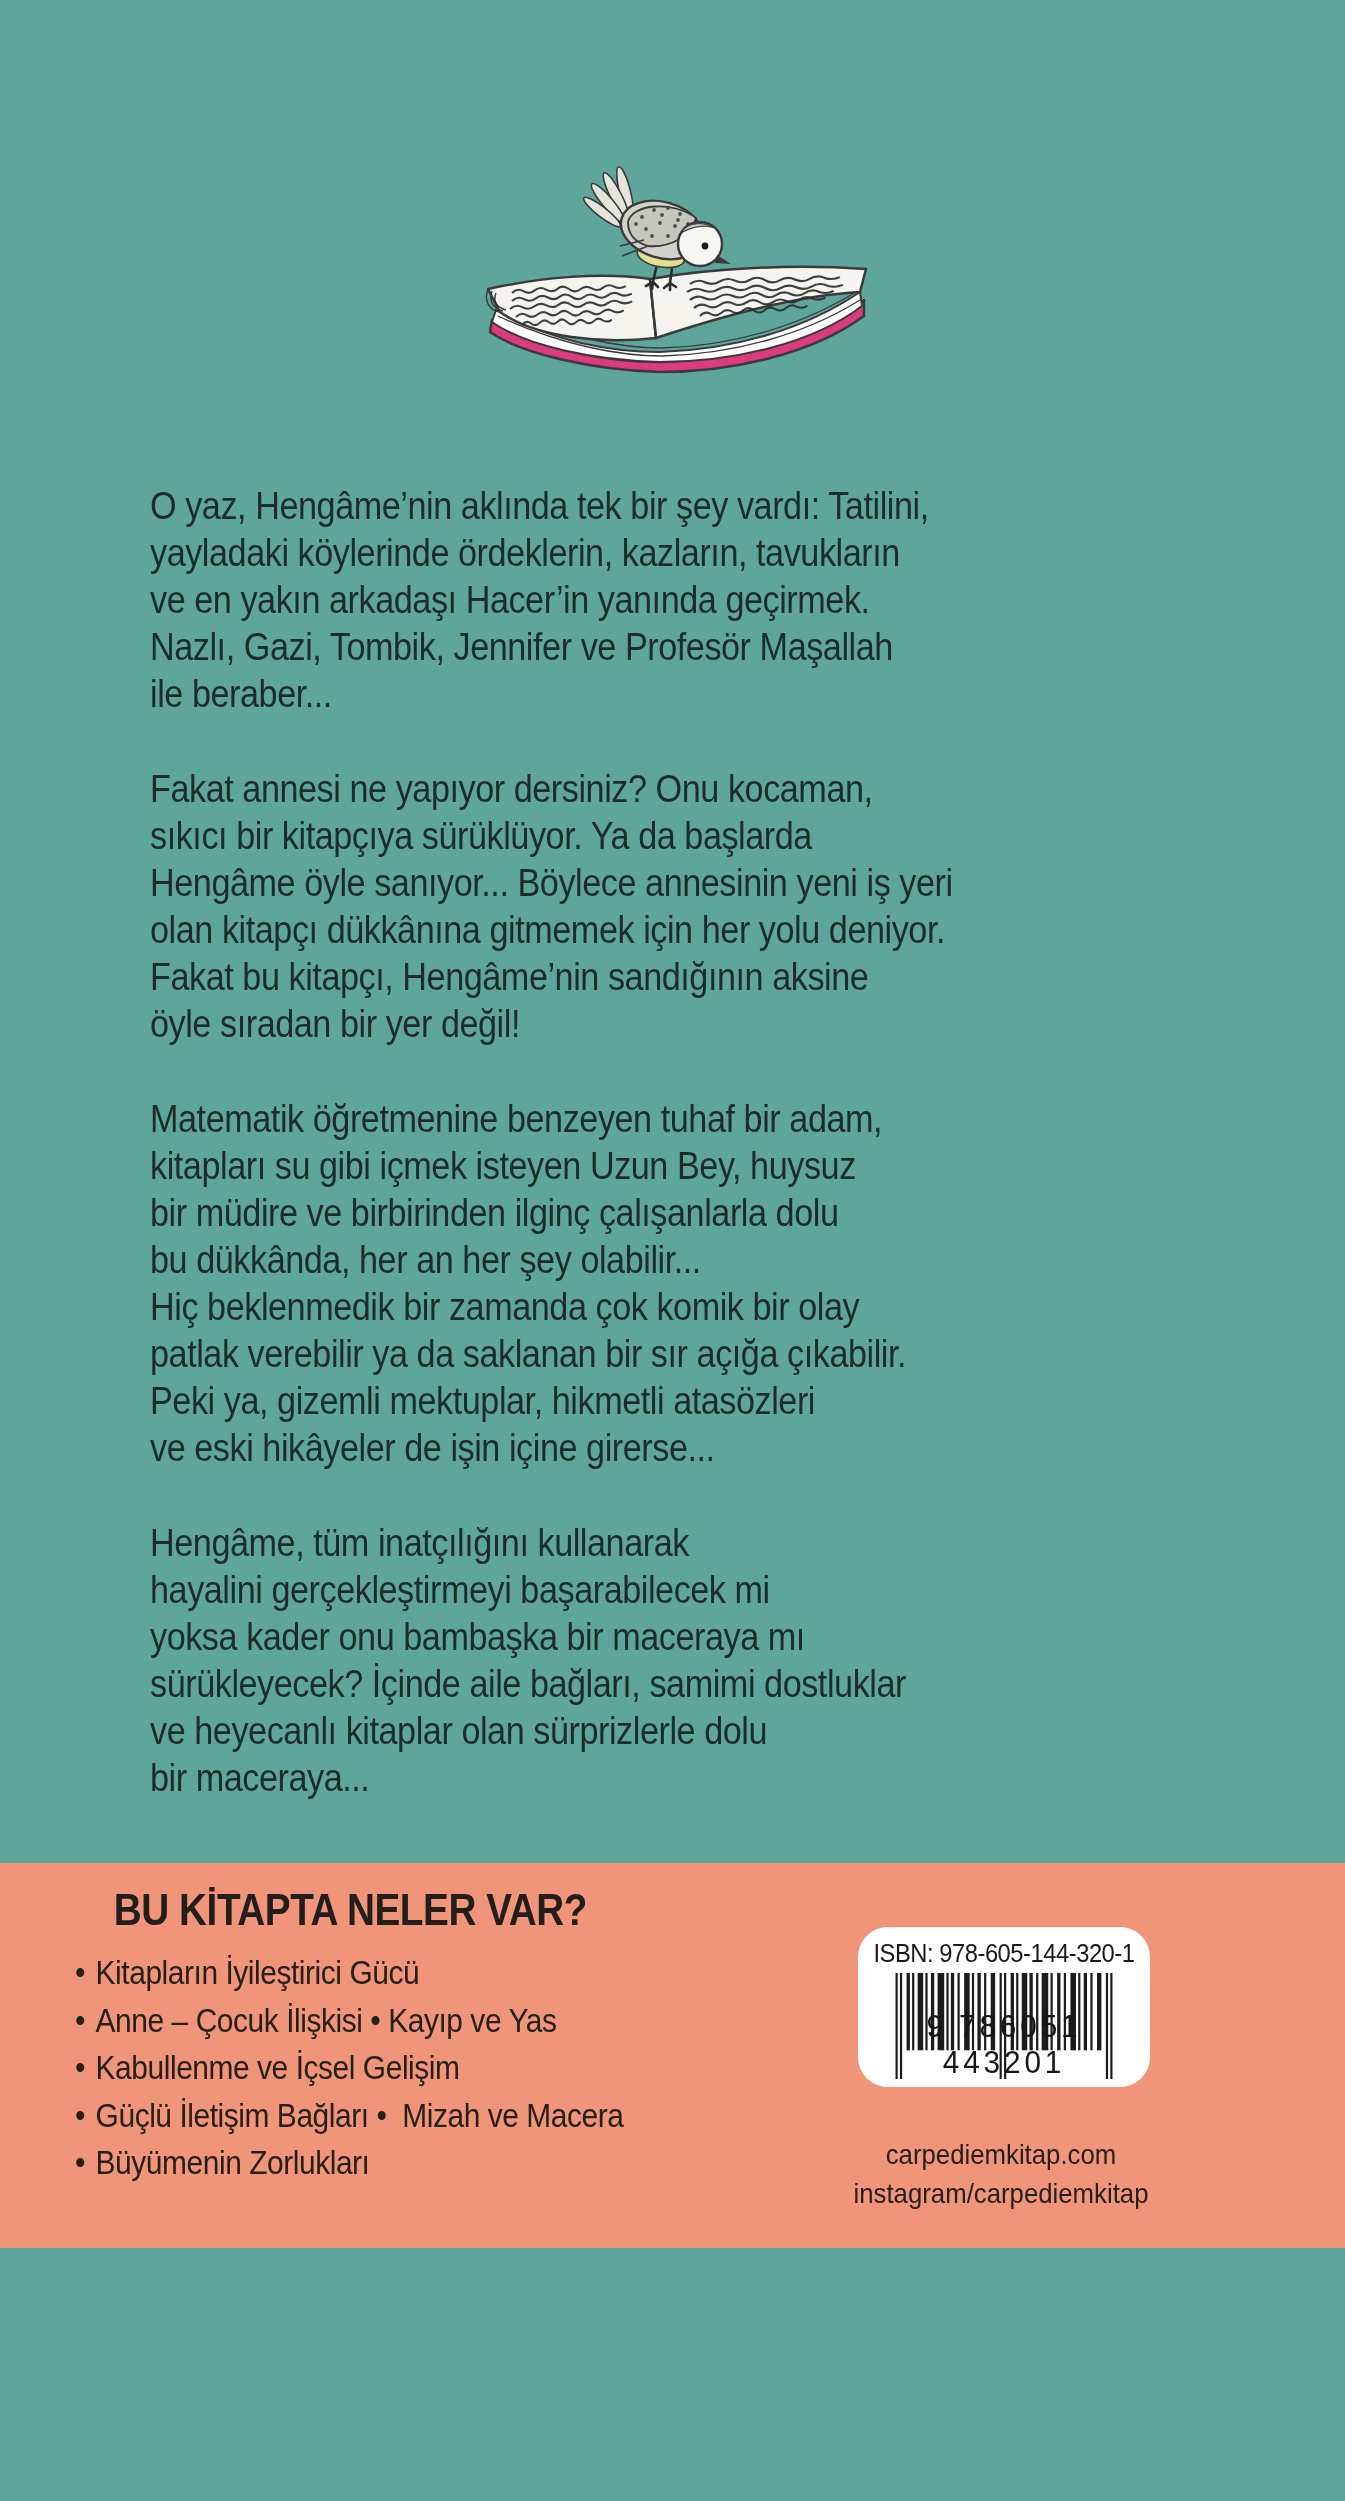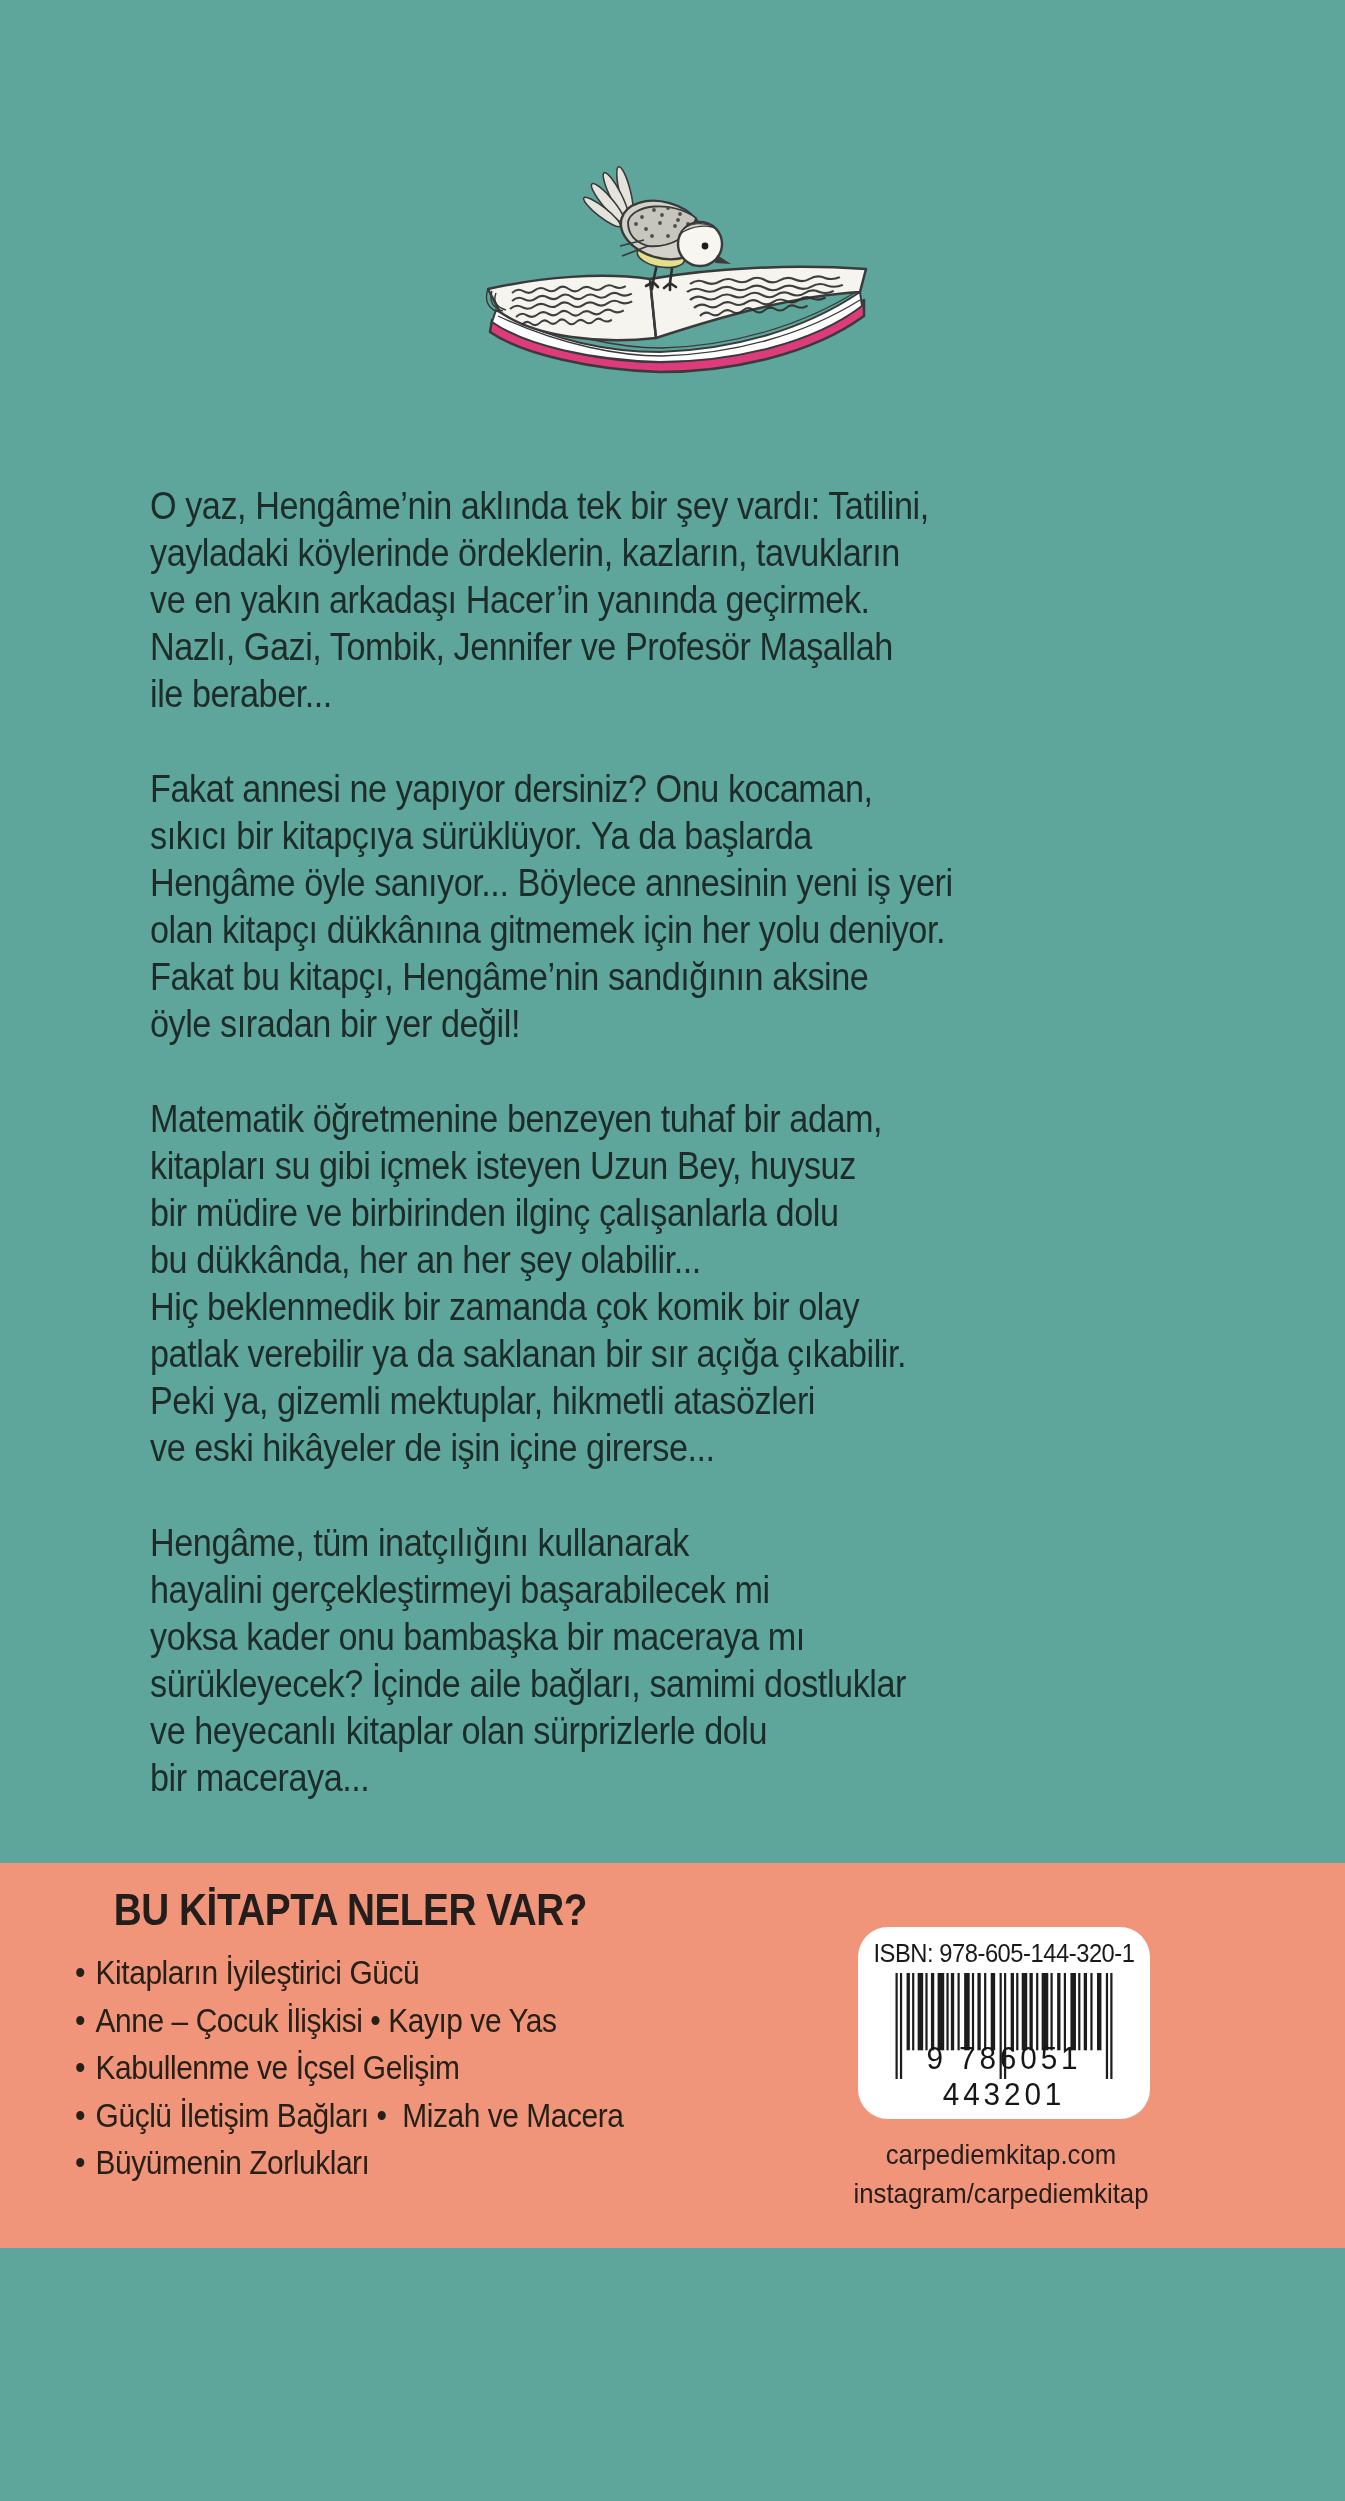--- a/index.html
+++ b/index.html
@@ -33,21 +33,21 @@
     font-size:44px;font-weight:bold;letter-spacing:-0.5px;color:#231d1b;
   }
   .topic-list{list-style:none;margin:0;padding:0;}
   .topic-list li{
     font-size:34px;line-height:47.5px;letter-spacing:-0.5px;
     white-space:pre-wrap;font-weight:500;color:#262019;
   }
   .topic-list .marker{display:inline-block;margin-right:12px;}
   
   .barcode-box{
-    position:absolute;left:858px;top:64px;width:292px;height:192px;
+    position:absolute;left:858px;top:64px;width:292px;height:160px;
     background:#ffffff;border-radius:30px;
   }
   .isbn-line{
     position:absolute;top:12px;left:0;width:100%;text-align:center;
     font-size:25px;letter-spacing:-0.5px;color:#191919;
     transform:scaleX(0.95);
   }
   .barcode-svg{position:absolute;left:22px;top:46px;width:248px;height:106px;}
   .barcode-digits{
     position:absolute;bottom:6px;left:0;width:100%;text-align:center;

